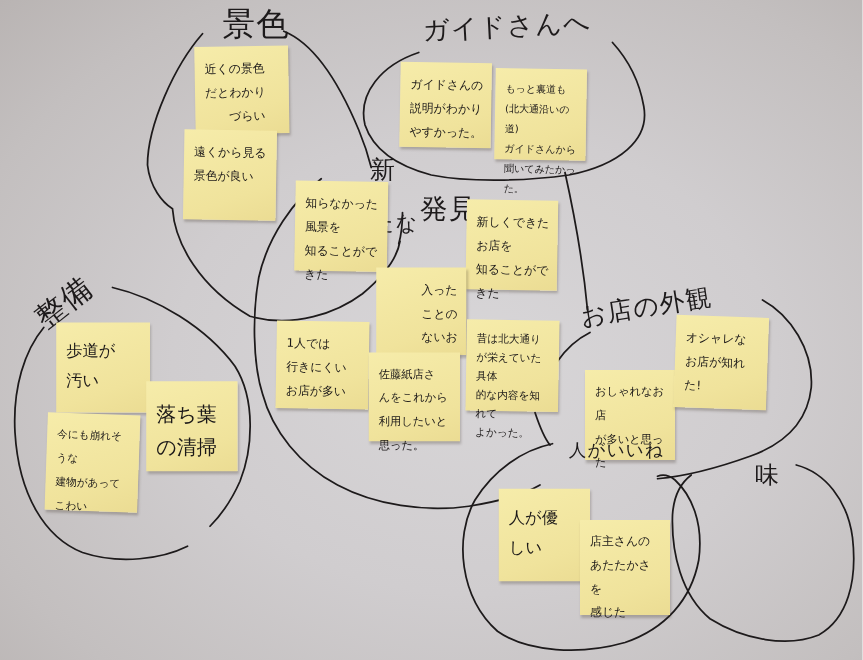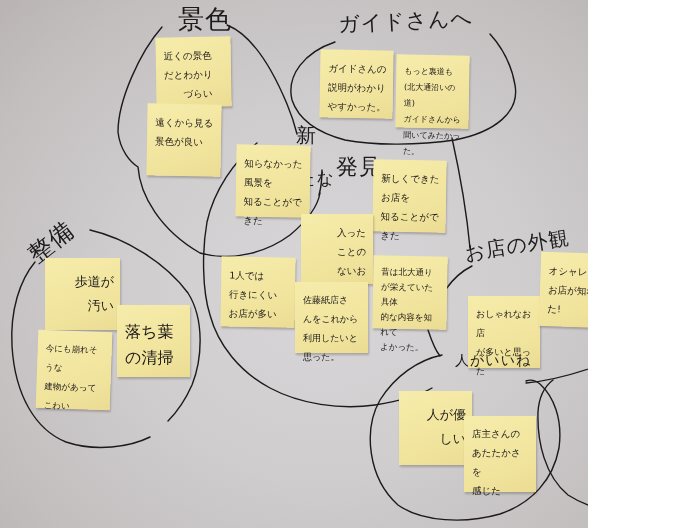--- a/index.html
+++ b/index.html
@@ -1,40 +1,40 @@
 <!DOCTYPE html>
 <html><head>
   <meta charset="utf-8">
   <style>
     html, body { margin: 0; padding: 0; }
     body {
       width: 690px; height: 528px; overflow: hidden;
       font-family: "DejaVu Sans", sans-serif;
     }
     .board {
-      position: relative; width: 588px; height: 528px; overflow: hidden;
+      position: relative; width: 690px; height: 528px; overflow: hidden;
       background: radial-gradient(ellipse at 55% 55%, #d8d6d8 0%, #d0cdcf 45%, #c3bfbf 80%, #b9b4b3 100%);
     }
     svg.ink { position: absolute; left: 0; top: 0; width: 690px; height: 528px; pointer-events: none; }
     svg.ink path { fill: none; stroke: #1d1a1b; stroke-width: 1.4; stroke-linecap: round; }
 
     .title {
       position: absolute; color: #1d1a1b; white-space: nowrap;
       font-family: "DejaVu Serif", serif; font-weight: normal; letter-spacing: 1px;
     }
 
     .note {
       position: absolute; box-sizing: border-box;
       background: linear-gradient(160deg, #f6ecaa 0%, #f0e39c 70%, #ebdc93 100%);
       box-shadow: 1px 2px 2px rgba(60,50,40,0.28);
       color: #1b1818; padding: 9px 6px 6px 8px;
       font-size: 9.5px; line-height: 19px; white-space: pre-line;
       font-family: "DejaVu Sans", sans-serif;
     }
-    .note.big { font-size: 13px; line-height: 24px; padding-top: 12px; text-align: right; }
+    .note.big { font-size: 13px; line-height: 24px; padding-top: 12px; }
     .note.huge { font-size: 16px; line-height: 26px; padding-top: 14px; }
   </style>
 </head>
 <body>
 
 <div class="board">
 
   <svg class="ink" viewBox="0 0 690 528">
 
     <path d="M 162 27 C 140 52, 118 100, 118 132 C 120 150, 130 162, 138 167 C 140 195, 160 230, 200 253 C 235 263, 270 250, 290 235 C 308 220, 318 205, 320 193"></path>

